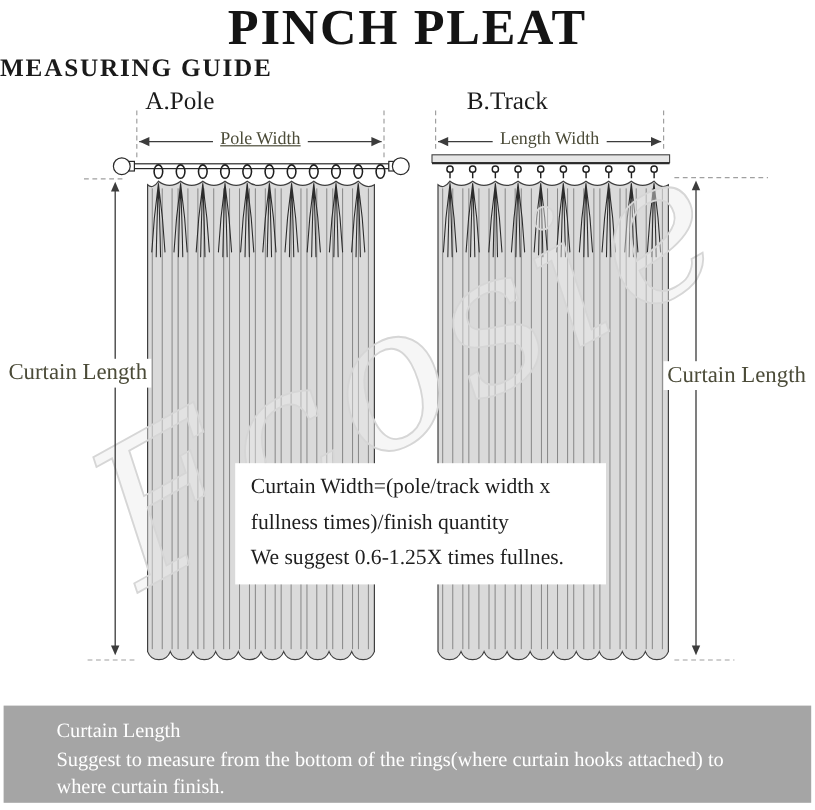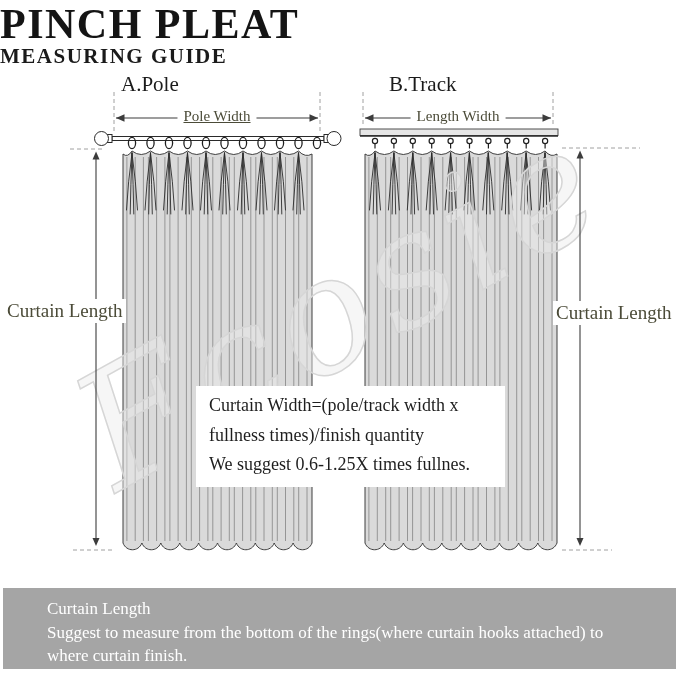--- a/index.html
+++ b/index.html
@@ -1,19 +1,19 @@
 <!DOCTYPE html>
 <html style="--curtain-fill: #dadada; --footer-bg: #a5a5a5; --annot: #4b4b38;"><head>
 <meta charset="utf-8">
 <style>
   html,body{margin:0;padding:0;background:#fff;}
   .page{position:relative;width:679px;height:675px;background:#fff;overflow:hidden;
         font-family:"Liberation Serif",serif;}
   
-  .title{position:absolute;top:0px;left:0;width:100%;text-align:left;
+  .title{position:absolute;top:0px;left:0;width:100%;text-align:center;
          font-size:42px;font-weight:bold;letter-spacing:1.5px;color:#141414;z-index:5;}
   .subtitle{position:absolute;top:44px;left:0;width:100%;text-align:left;
          font-size:21px;font-weight:bold;letter-spacing:1.5px;color:#1a1a1a;z-index:5;}
   
   .dsvg{position:absolute;z-index:1;}
   #svgA{left:70px;top:72px;}
   #svgB{left:345px;top:72px;}
   #overlay{left:0;top:0;z-index:3;}
   .curtain-outline{fill:var(--curtain-fill);stroke:#3f3f3f;stroke-width:1;}
   .curtain-folds{stroke:#7d7d7d;stroke-width:0.75;fill:none;}

